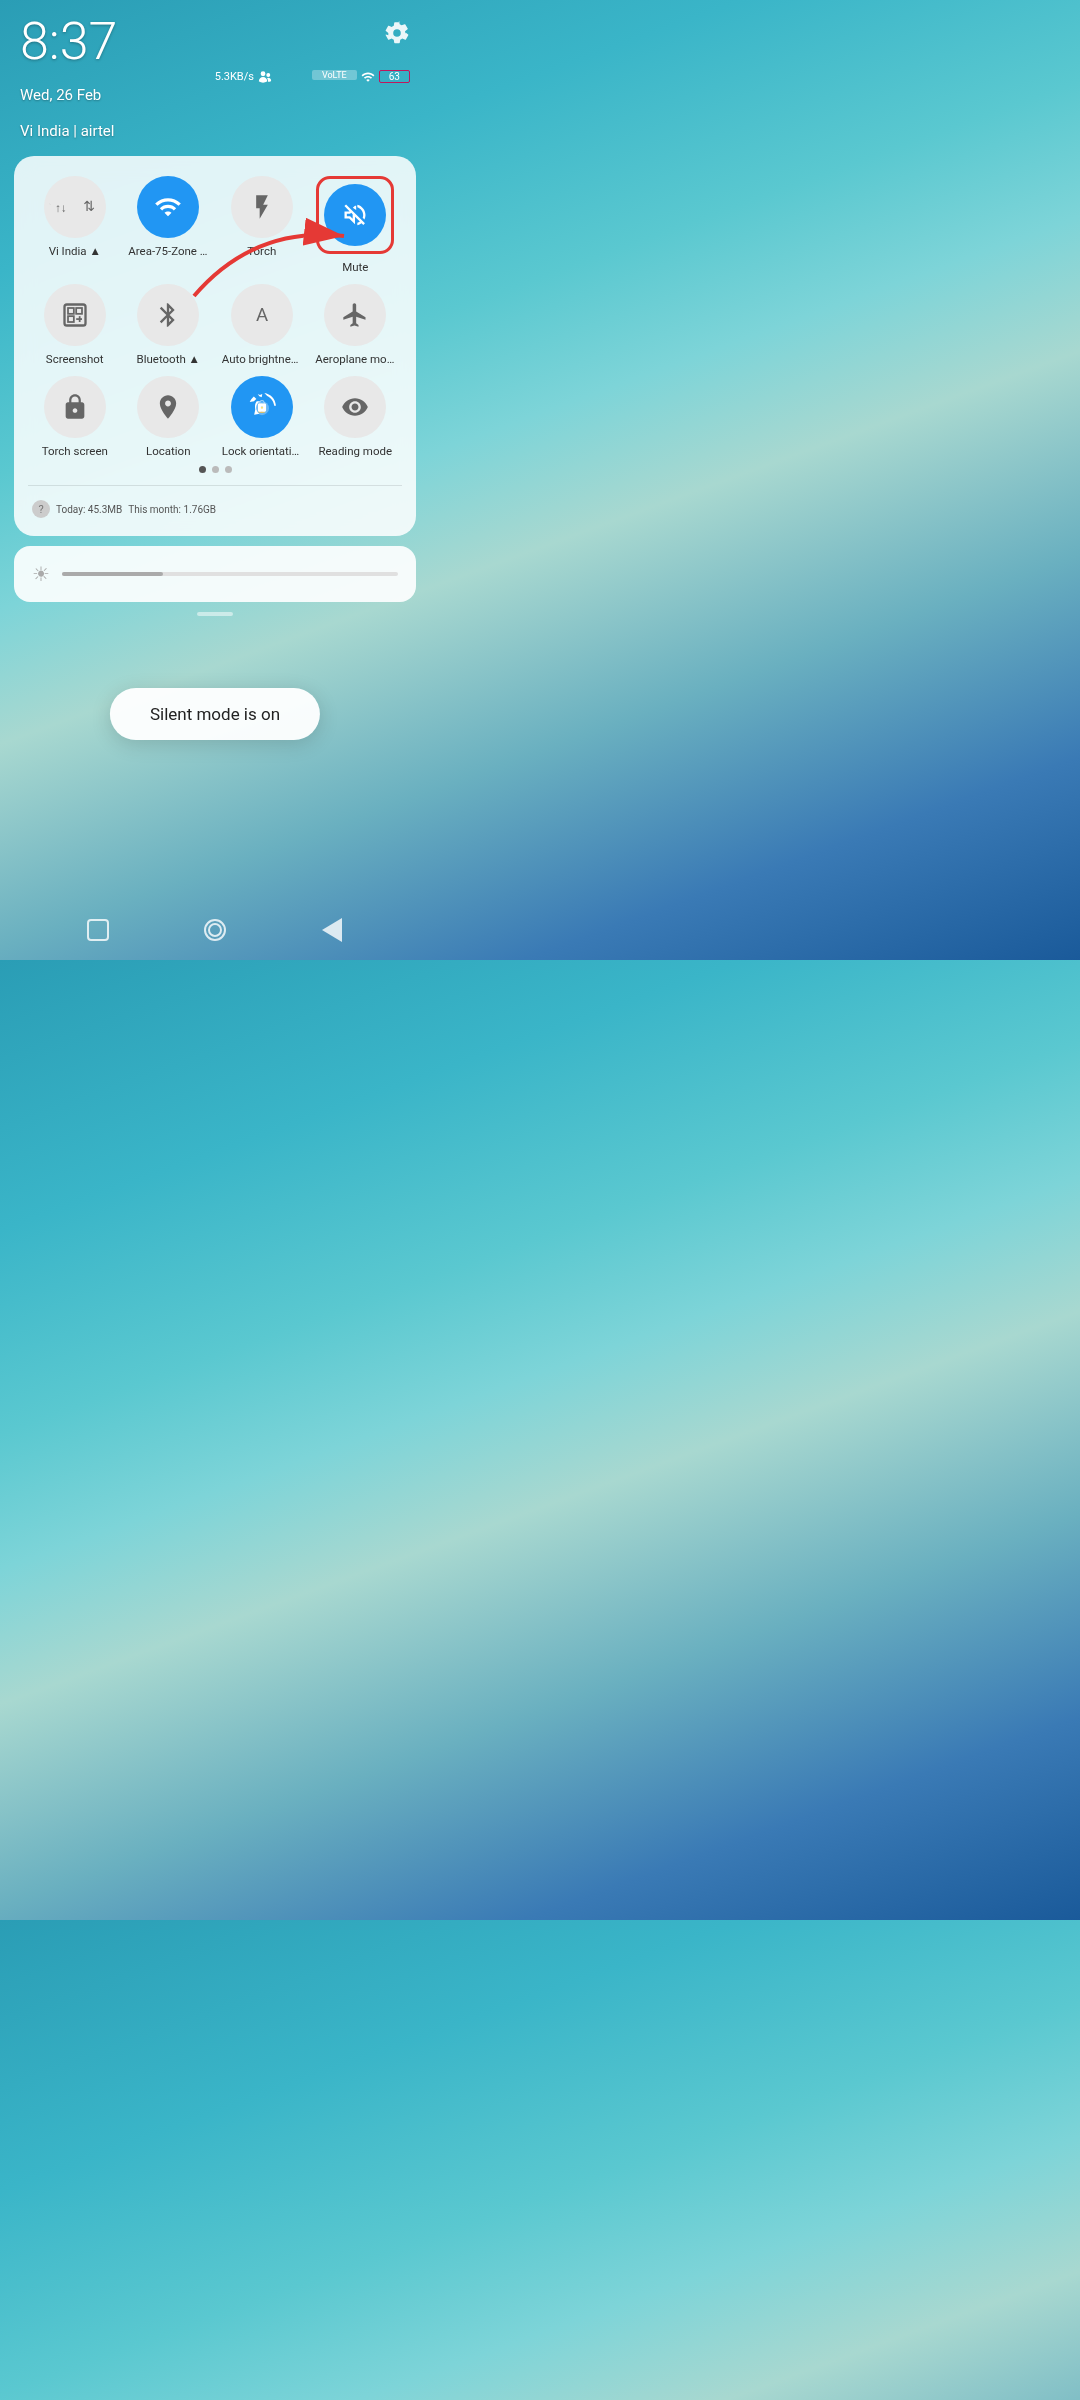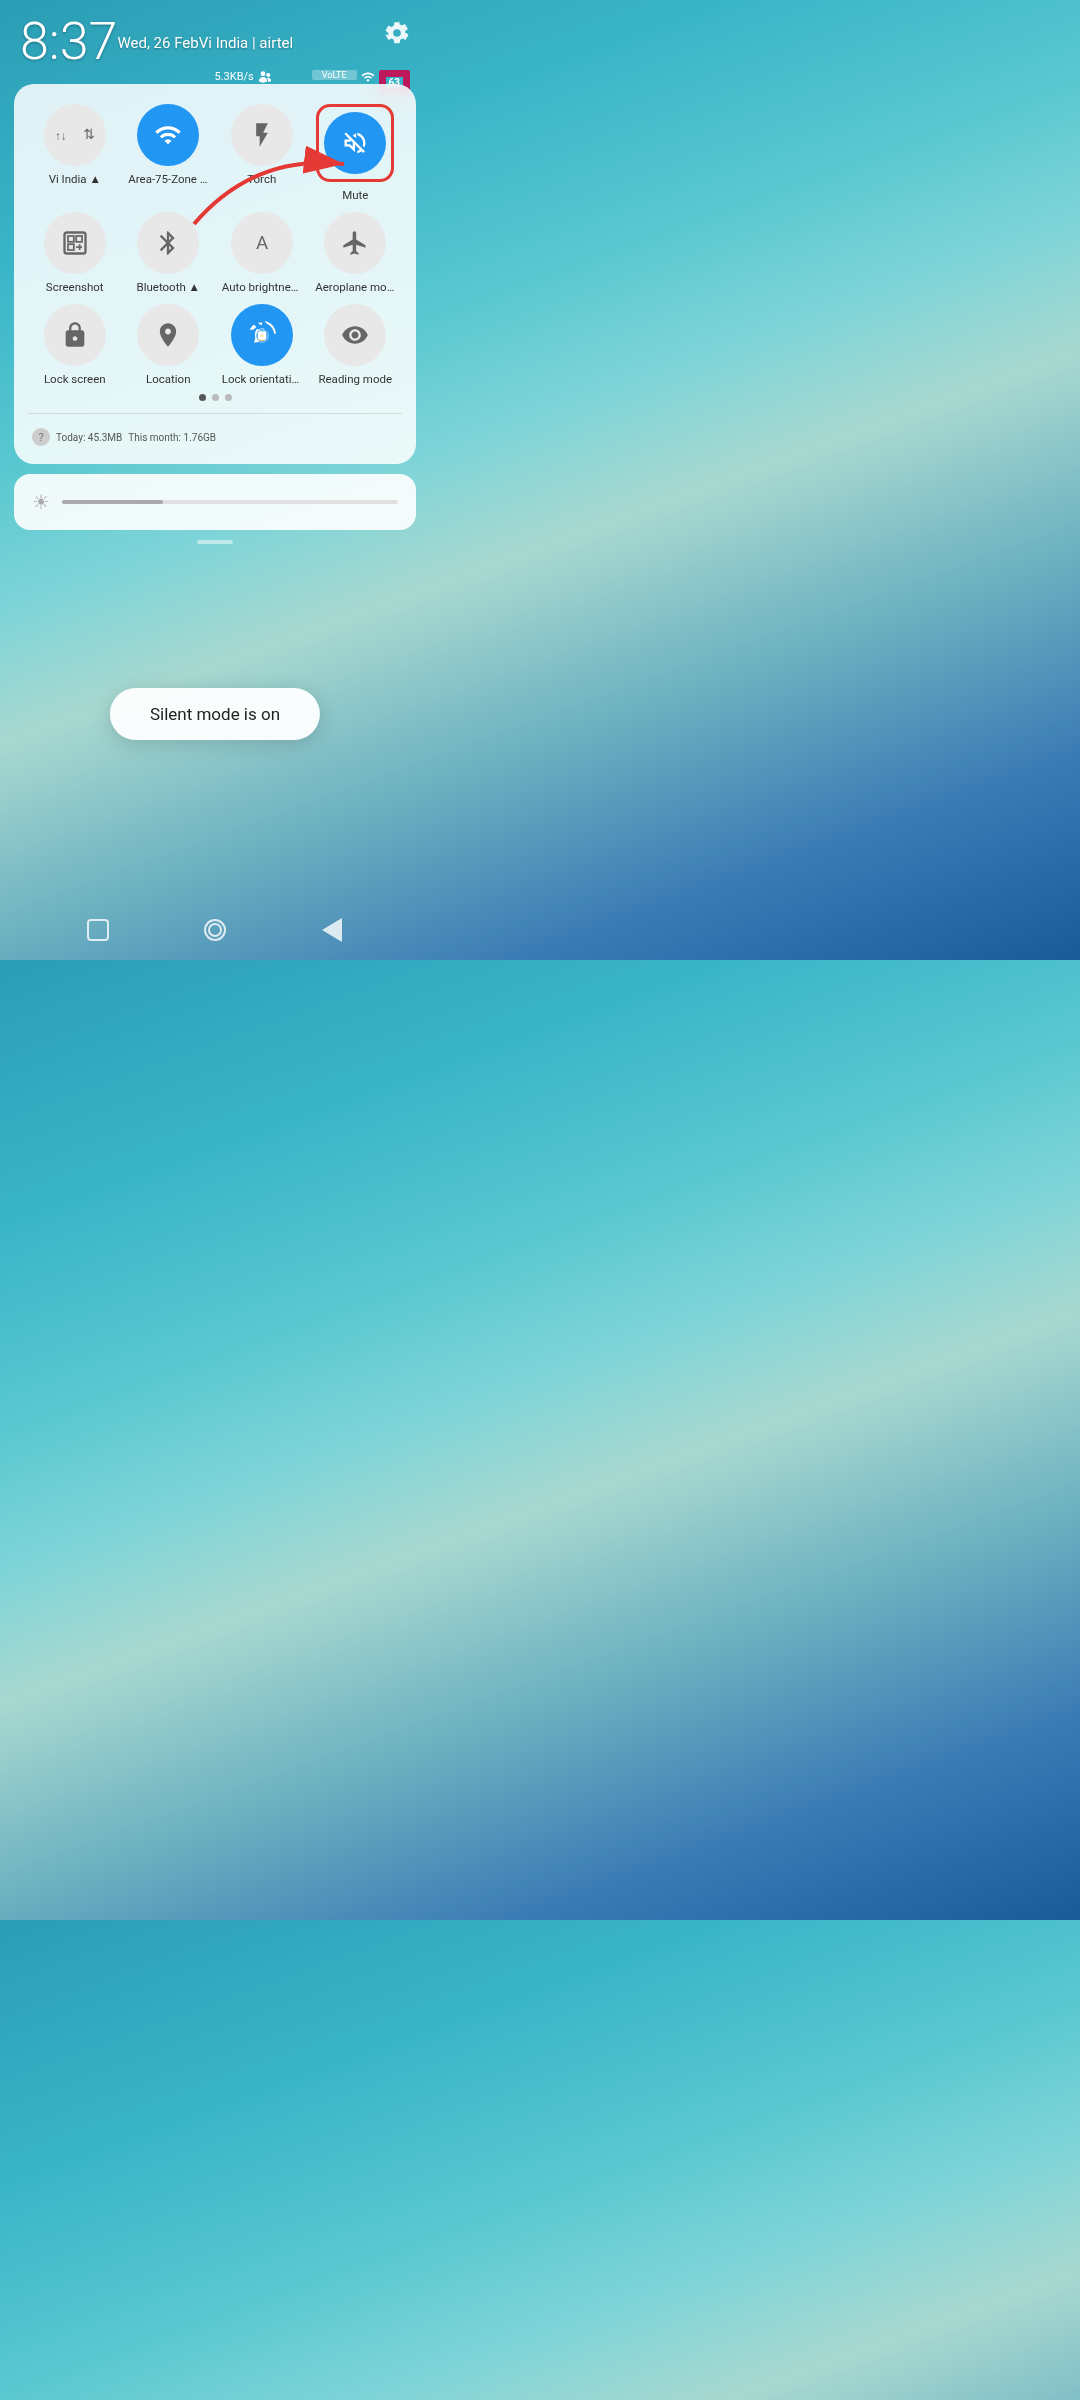--- a/index.html
+++ b/index.html
@@ -11,21 +11,21 @@
       font-family: 'Roboto', sans-serif;
       background: linear-gradient(160deg, #2a9db5 0%, #3ab5c8 20%, #5ac8d0 35%, #7dd4d8 45%, #a8d8d0 55%, #6ab0c0 70%, #3a7ab5 85%, #1a5a9a 100%);
       position: relative;
       overflow-x: hidden;
     }
 
     
     .status-bar {
       padding: 16px 20px 8px 20px;
       display: flex;
-      flex-direction: row;
+      flex-direction: column;
       position: relative;
     }
 
     .time {
       font-size: 52px;
       font-weight: 300;
       color: white;
       line-height: 1;
       text-shadow: 0 1px 3px rgba(0,0,0,0.3);
     }
@@ -283,21 +283,21 @@
 
     <div class="status-icons-row">
       <span>5.3KB/s</span>
       <svg width="14" height="14" viewBox="0 0 24 24" fill="white">
           <path d="M4.5 6.375a4.125 4.125 0 1 1 8.25 0 4.125 4.125 0 0 1-8.25 0M14.25 8.625a3.375 3.375 0 1 1 6.75 0 3.375 3.375 0 0 1-6.75 0M1.5 19.125a7.125 7.125 0 0 1 14.25 0v.003l-.001.119a.75.75 0 0 1-.363.63 13.067 13.067 0 0 1-6.761 1.873c-2.472 0-4.786-.684-6.76-1.873a.75.75 0 0 1-.364-.63l-.001-.122zM17.25 19.128l-.001.144a2.25 2.25 0 0 1-.233.96 10.088 10.088 0 0 0 5.06-1.01.75.75 0 0 0 .42-.643 4.875 4.875 0 0 0-6.957-4.611 8.586 8.586 0 0 1 1.71 5.157v.003z"></path>
         </svg>
       <span style="font-size:9px; background:rgba(255,255,255,0.3); border-radius:2px; padding:0 10px;margin-left:36px;">VoLTE</span>
       <svg width="14" height="14" viewBox="0 0 24 24" fill="white">
           <path d="M1 9l2 2c4.97-4.97 13.03-4.97 18 0l2-2C16.93 2.93 7.08 2.93 1 9zm8 8l3 3 3-3c-1.65-1.66-4.34-1.66-6 0zm-4-4l2 2c2.76-2.76 7.24-2.76 10 0l2-2C15.14 9.14 8.87 9.14 5 13z"></path>
         </svg>
-      <span style="font-size:10px; border:7px solid #be185d; border-radius:2px; padding:0 3px;font-weight:bold;">63</span>
+      <span style="font-size:10px; border:1px solid #be185d; border-radius:2px; padding:0 9px;">63</span>
     </div>
   </div>
 
   <div class="qs-panel" style="position:relative;">
 
     <div class="qs-grid">
 
       <div class="qs-item">
         <div class="qs-circle">
           <svg width="28" height="28" viewBox="0 0 24 24" fill="#666">
@@ -397,21 +397,21 @@
     </div>
 
     <div class="qs-grid" style="margin-top: 10px;">
 
       <div class="qs-item">
         <div class="qs-circle">
           <svg width="28" height="28" viewBox="0 0 24 24" fill="#666">
             <path d="M18 8h-1V6c0-2.76-2.24-5-5-5S7 3.24 7 6v2H6c-1.1 0-2 .9-2 2v10c0 1.1.9 2 2 2h12c1.1 0 2-.9 2-2V10c0-1.1-.9-2-2-2zm-6 9c-1.1 0-2-.9-2-2s.9-2 2-2 2 .9 2 2-.9 2-2 2zm3.1-9H8.9V6c0-1.71 1.39-3.1 3.1-3.1 1.71 0 3.1 1.39 3.1 3.1v2z"></path>
           </svg>
         </div>
-        <span class="qs-label">Lock screen</span>
+        <span class="qs-label">Torch screen</span>
       </div>
 
       <div class="qs-item">
         <div class="qs-circle">
           <svg width="28" height="28" viewBox="0 0 24 24" fill="#666">
             <path d="M12 2C8.13 2 5 5.13 5 9c0 5.25 7 13 7 13s7-7.75 7-13c0-3.87-3.13-7-7-7zm0 9.5c-1.38 0-2.5-1.12-2.5-2.5s1.12-2.5 2.5-2.5 2.5 1.12 2.5 2.5-1.12 2.5-2.5 2.5z"></path>
           </svg>
         </div>
         <span class="qs-label">Location</span>
       </div>

